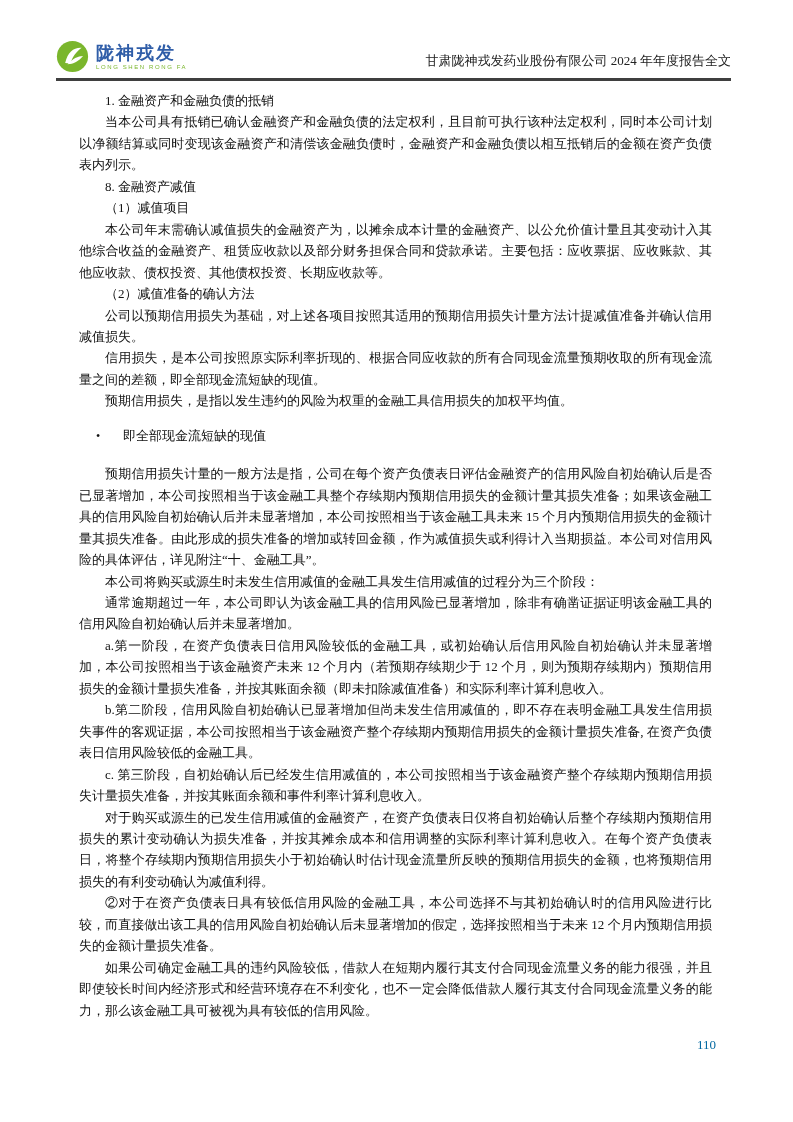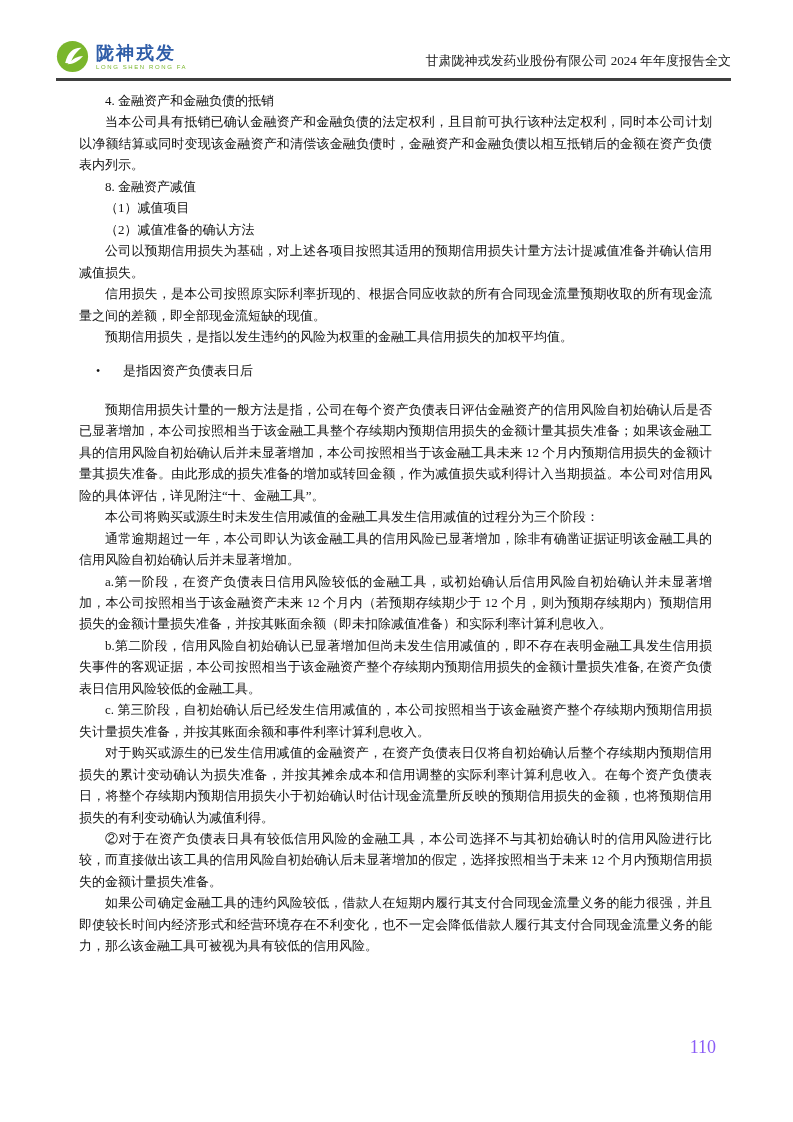--- a/index.html
+++ b/index.html
@@ -52,21 +52,21 @@
   }
   .para.bullet{
     text-indent:1.3em;margin:13px 0 16px 0;
   }
   .para.bullet .bullet-glyph{
     margin-right:23px;font-size:12px;
   }
   
   .page-number{
     position:absolute;top:1037px;right:77px;
-    font-size:18px;color:#8b5cf6;
+    font-size:13px;color:#0369a1;
   }
 </style>
 </head>
 <body>
 
 <div class="page">
 
   <div class="header">
     <div class="header-row">
       <div class="brand">
@@ -78,30 +78,31 @@
         <div class="brand-text">
           <span class="brand-cn">陇神戎发</span>
           <span class="brand-en">LONG SHEN RONG FA</span>
         </div>
       </div>
       <div class="report-title">甘肃陇神戎发药业股份有限公司 2024 年年度报告全文</div>
     </div>
   </div>
 
   <div class="content">
-      <div class="para">4. 金融资产和金融负债的抵销</div>
+      <div class="para">1. 金融资产和金融负债的抵销</div>
       <div class="para">当本公司具有抵销已确认金融资产和金融负债的法定权利，且目前可执行该种法定权利，同时本公司计划以净额结算或同时变现该金融资产和清偿该金融负债时，金融资产和金融负债以相互抵销后的金额在资产负债表内列示。</div>
       <div class="para">8. 金融资产减值</div>
       <div class="para">（1）减值项目</div>
+      <div class="para">本公司年末需确认减值损失的金融资产为，以摊余成本计量的金融资产、以公允价值计量且其变动计入其他综合收益的金融资产、租赁应收款以及部分财务担保合同和贷款承诺。主要包括：应收票据、应收账款、其他应收款、债权投资、其他债权投资、长期应收款等。</div>
       <div class="para">（2）减值准备的确认方法</div>
       <div class="para">公司以预期信用损失为基础，对上述各项目按照其适用的预期信用损失计量方法计提减值准备并确认信用减值损失。</div>
       <div class="para">信用损失，是本公司按照原实际利率折现的、根据合同应收款的所有合同现金流量预期收取的所有现金流量之间的差额，即全部现金流短缺的现值。</div>
       <div class="para">预期信用损失，是指以发生违约的风险为权重的金融工具信用损失的加权平均值。</div>
-      <div class="para bullet"><span class="bullet-glyph">•</span><span>是指因资产负债表日后</span></div>
-      <div class="para">预期信用损失计量的一般方法是指，公司在每个资产负债表日评估金融资产的信用风险自初始确认后是否已显著增加，本公司按照相当于该金融工具整个存续期内预期信用损失的金额计量其损失准备；如果该金融工具的信用风险自初始确认后并未显著增加，本公司按照相当于该金融工具未来 12 个月内预期信用损失的金额计量其损失准备。由此形成的损失准备的增加或转回金额，作为减值损失或利得计入当期损益。本公司对信用风险的具体评估，详见附注“十、金融工具”。</div>
+      <div class="para bullet"><span class="bullet-glyph">•</span><span>即全部现金流短缺的现值</span></div>
+      <div class="para">预期信用损失计量的一般方法是指，公司在每个资产负债表日评估金融资产的信用风险自初始确认后是否已显著增加，本公司按照相当于该金融工具整个存续期内预期信用损失的金额计量其损失准备；如果该金融工具的信用风险自初始确认后并未显著增加，本公司按照相当于该金融工具未来 15 个月内预期信用损失的金额计量其损失准备。由此形成的损失准备的增加或转回金额，作为减值损失或利得计入当期损益。本公司对信用风险的具体评估，详见附注“十、金融工具”。</div>
       <div class="para">本公司将购买或源生时未发生信用减值的金融工具发生信用减值的过程分为三个阶段：</div>
       <div class="para">通常逾期超过一年，本公司即认为该金融工具的信用风险已显著增加，除非有确凿证据证明该金融工具的信用风险自初始确认后并未显著增加。</div>
       <div class="para">a.第一阶段，在资产负债表日信用风险较低的金融工具，或初始确认后信用风险自初始确认并未显著增加，本公司按照相当于该金融资产未来 12 个月内（若预期存续期少于 12 个月，则为预期存续期内）预期信用损失的金额计量损失准备，并按其账面余额（即未扣除减值准备）和实际利率计算利息收入。</div>
       <div class="para">b.第二阶段，信用风险自初始确认已显著增加但尚未发生信用减值的，即不存在表明金融工具发生信用损失事件的客观证据，本公司按照相当于该金融资产整个存续期内预期信用损失的金额计量损失准备, 在资产负债表日信用风险较低的金融工具。</div>
       <div class="para">c. 第三阶段，自初始确认后已经发生信用减值的，本公司按照相当于该金融资产整个存续期内预期信用损失计量损失准备，并按其账面余额和事件利率计算利息收入。</div>
       <div class="para">对于购买或源生的已发生信用减值的金融资产，在资产负债表日仅将自初始确认后整个存续期内预期信用损失的累计变动确认为损失准备，并按其摊余成本和信用调整的实际利率计算利息收入。在每个资产负债表日，将整个存续期内预期信用损失小于初始确认时估计现金流量所反映的预期信用损失的金额，也将预期信用损失的有利变动确认为减值利得。</div>
       <div class="para">②对于在资产负债表日具有较低信用风险的金融工具，本公司选择不与其初始确认时的信用风险进行比较，而直接做出该工具的信用风险自初始确认后未显著增加的假定，选择按照相当于未来 12 个月内预期信用损失的金额计量损失准备。</div>
       <div class="para">如果公司确定金融工具的违约风险较低，借款人在短期内履行其支付合同现金流量义务的能力很强，并且即使较长时间内经济形式和经营环境存在不利变化，也不一定会降低借款人履行其支付合同现金流量义务的能力，那么该金融工具可被视为具有较低的信用风险。</div>
     </div>
 

